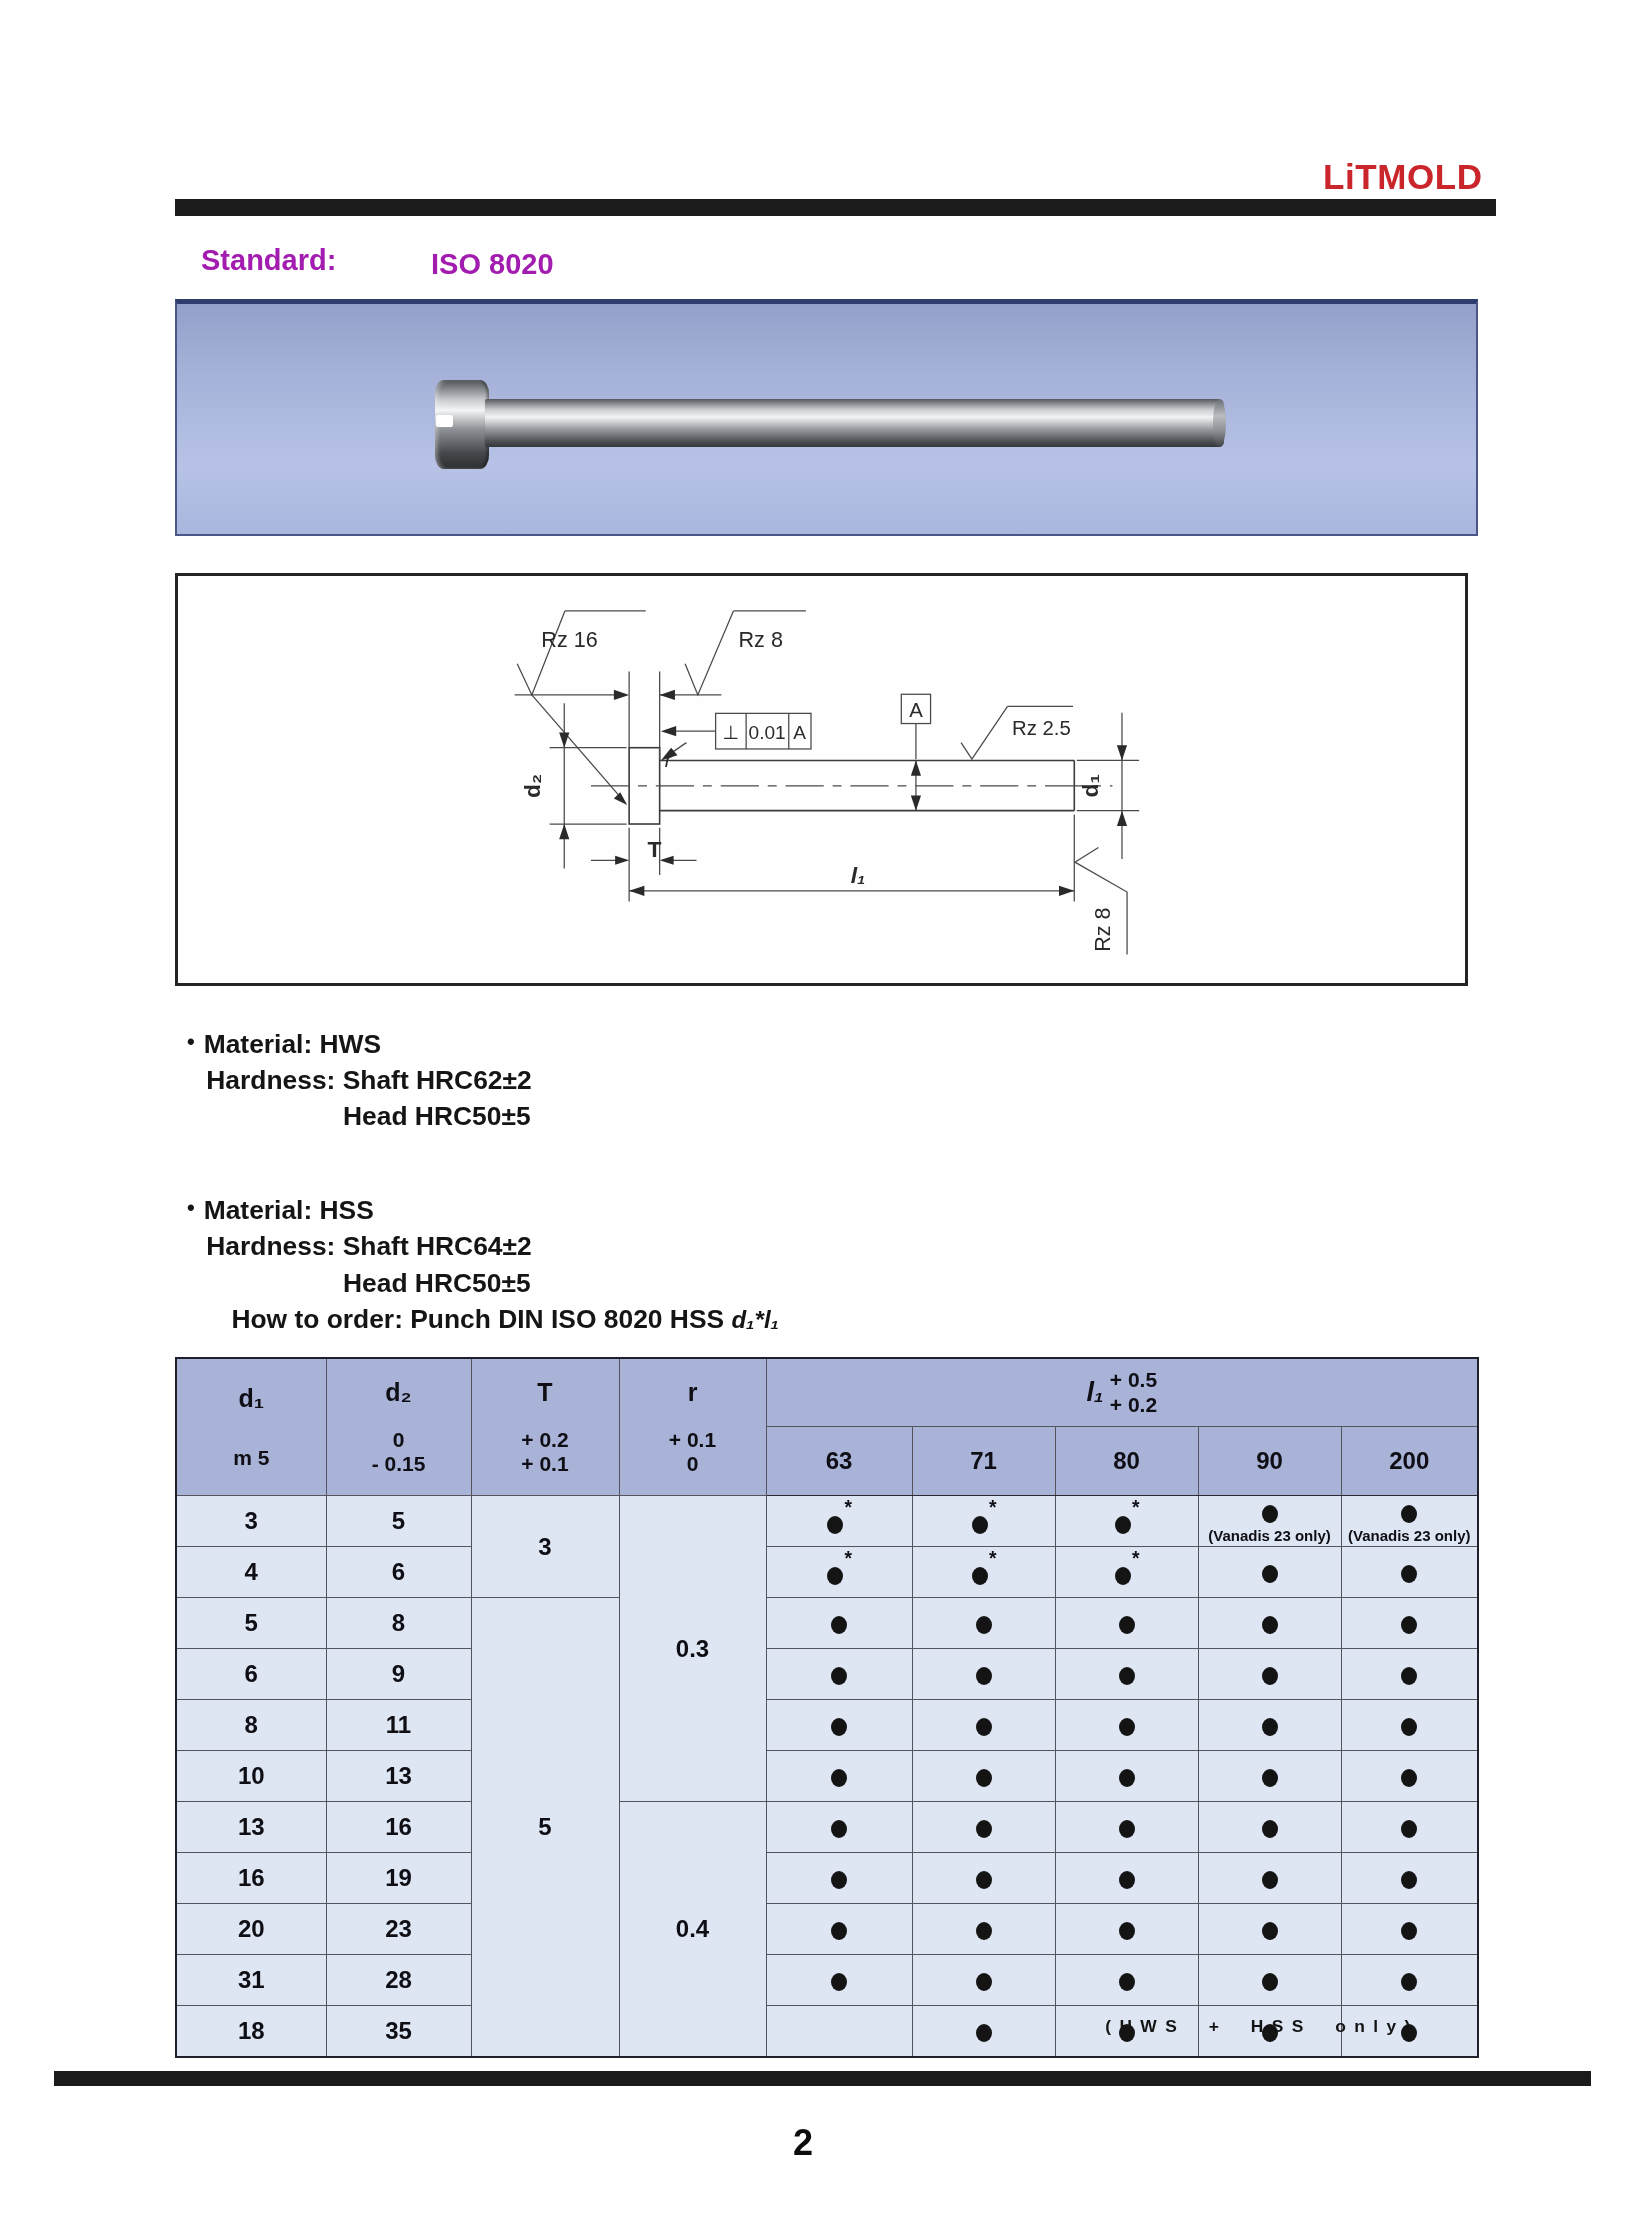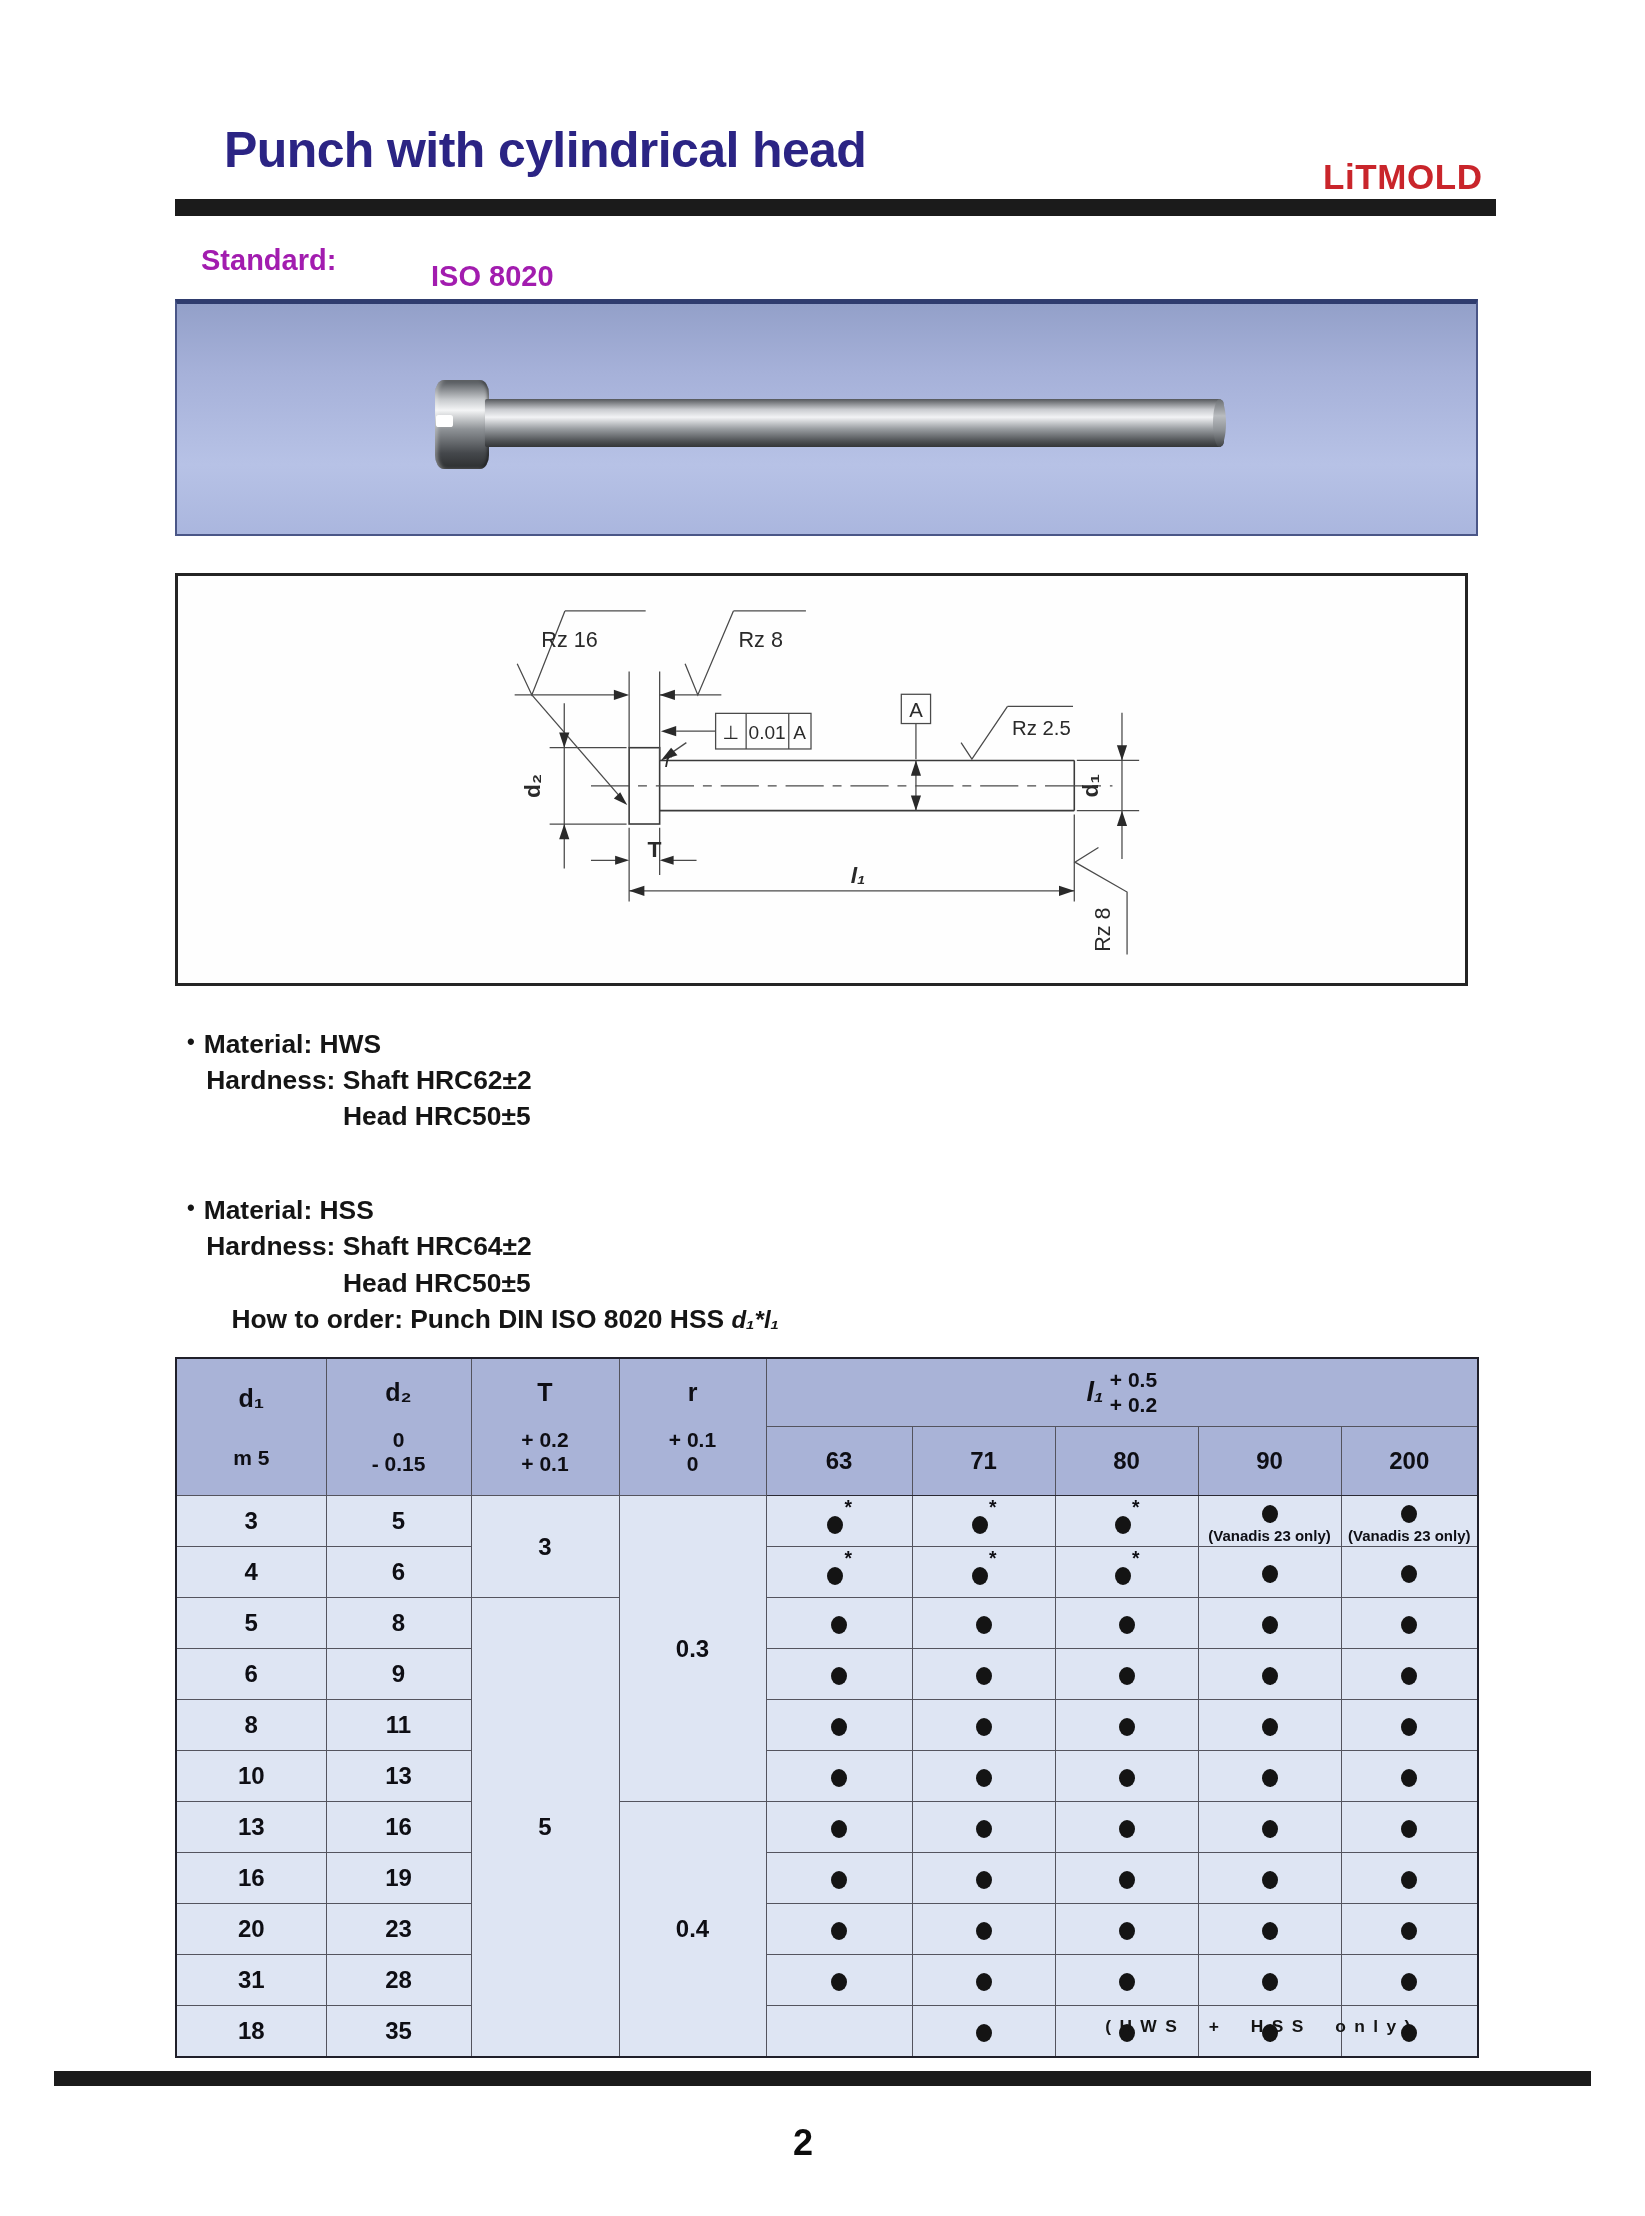--- a/index.html
+++ b/index.html
@@ -6,21 +6,21 @@
   .page{position:relative;width:1645px;height:2216px;background:#ffffff;
         font-family:"Liberation Sans", sans-serif;color:#111;overflow:hidden;}
 
   
   .title{position:absolute;left:224px;top:121px;font-size:50px;font-weight:800;
          color:#2b2484;letter-spacing:-0.6px;}
   .brand{position:absolute;left:1323px;top:157px;font-size:35px;font-weight:800;
          color:#c9252b;letter-spacing:0.6px;}
   .bar-top{position:absolute;left:175px;top:199px;width:1321px;height:17px;background:#1b1b1b;}
   .standard{position:absolute;left:201px;top:244px;font-size:29px;font-weight:700;color:#a21caf;}
-  .standard .val{position:absolute;left:230px;top:16px;white-space:nowrap;}
+  .standard .val{position:absolute;left:230px;top:4px;white-space:nowrap;}
 
   
   .photo-box{position:absolute;left:175px;top:299px;width:1303px;height:237px;
              border:2.6px solid #4a5687;border-top:5.8px solid #2f3c6e;box-sizing:border-box;
              background:linear-gradient(180deg,#93a0c9 0%,#a6b1d9 30%,#b7c2e6 70%,#aab6de 100%);}
   .punch-head{position:absolute;left:258px;top:76px;width:54px;height:89px;border-radius:9px/14px;
               background:linear-gradient(180deg,#4e5257 0%,#c7cacd 22%,#f4f5f6 34%,#8f9397 55%,#45484c 82%,#2c2e30 100%);
               box-shadow:inset 2.6px 0 3.9px rgba(255,255,255,.35), inset -1.9px 0 3.2px rgba(0,0,0,.45);}
   .punch-glint{position:absolute;left:259px;top:111px;width:17px;height:11.6px;background:#ffffff;
                border-radius:2.6px;filter:blur(0.6px);}
@@ -74,21 +74,20 @@
 
   
   .bar-bottom{position:absolute;left:54px;top:2071px;width:1537px;height:15px;background:#1b1b1b;}
   .page-num{position:absolute;left:793px;top:2122px;font-size:36px;font-weight:800;color:#0c0c0c;}
 </style>
 </head>
 <body>
 
 <div class="page">
 
-  <div class="title">Punch with cylindrical head</div>
   <div class="brand">LiTMOLD</div>
   <div class="bar-top"></div>
   <div class="standard">
     <span>Standard:</span>
     <span class="val">ISO 8020</span>
   </div>
 
   <div class="photo-box">
     <div class="punch-head"></div>
     <div class="punch-glint"></div>

